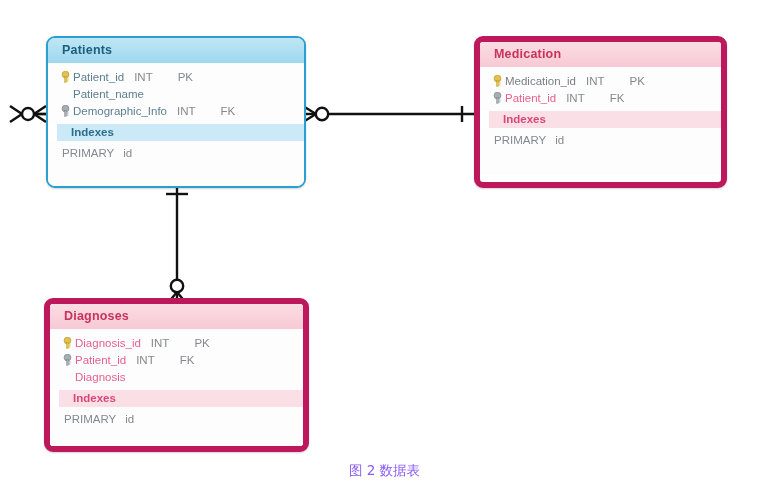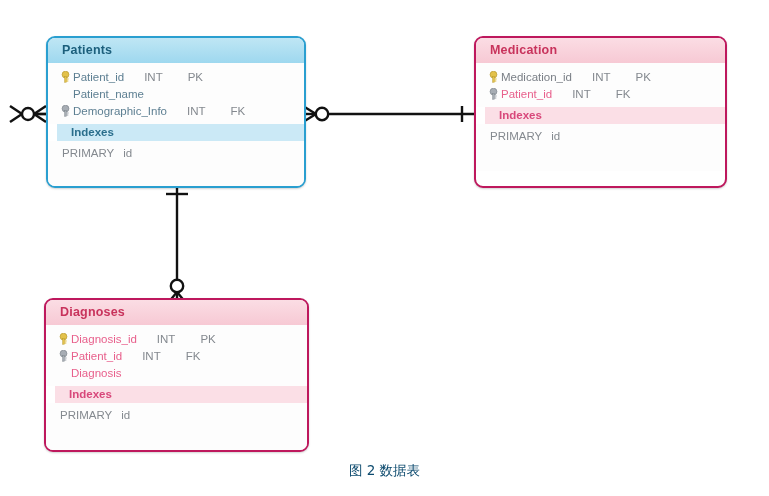--- a/index.html
+++ b/index.html
@@ -37,21 +37,21 @@
     border-radius: 9px;
     box-sizing: border-box;
     overflow: hidden;
     background: #ffffff;
   }
   .entity.blue {
     border: 2px solid #2a9fd0;
     box-shadow: 0 1px 2px rgba(0,0,0,0.18);
   }
   .entity.pink {
-    border: 2px solid #be185d;
+    border: 6px solid #be185d;
     box-shadow: 0 1px 2px rgba(0,0,0,0.18);
   }
 
   .ent-title {
     font-size: 12.5px;
     font-weight: bold;
     letter-spacing: 0.2px;
     padding: 5px 0 5px 14px;
     box-sizing: border-box;
     height: 25px;
@@ -81,21 +81,21 @@
   .keyslot {
     width: 16px;
     min-width: 16px;
     height: 14px;
     display: flex;
     align-items: center;
     justify-content: center;
   }
   .col-name {
     color: #7a7f86;
-    margin-right: 20px;
+    margin-right: 10px;
   }
   .col-name.accent-blue { color: #5d7f92; }
   .col-name.accent-pink { color: #e8608c; }
   .col-type {
     color: #84898f;
     margin-right: 7px;
   }
   .col-key {
     color: #84898f;
     padding-left: 18px;
@@ -142,21 +142,21 @@
 
   
   #caption {
     position: absolute;
     z-index: 3;
     left: 0;
     top: 462px;
     width: 769px;
     text-align: center;
     font-size: 13.5px;
-    color: #0c4a6e;
+    color: #8b5cf6;
     font-family: "DejaVu Sans", "Liberation Sans", sans-serif;
   }
 </style>
 </head>
 <body>
 
 <div id="canvas">
 
   <svg id="connectors" viewBox="0 0 769 496" width="769" height="496">
 

